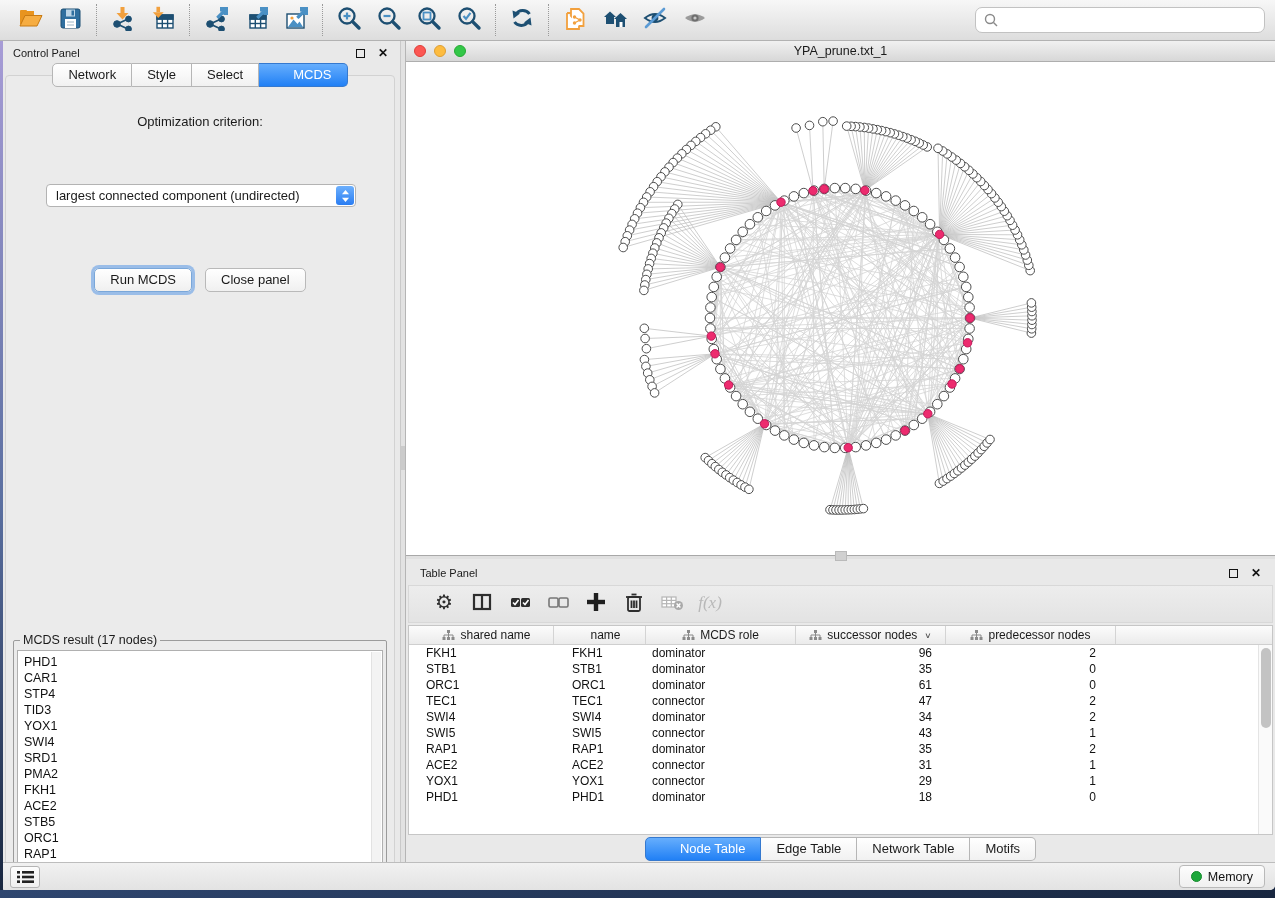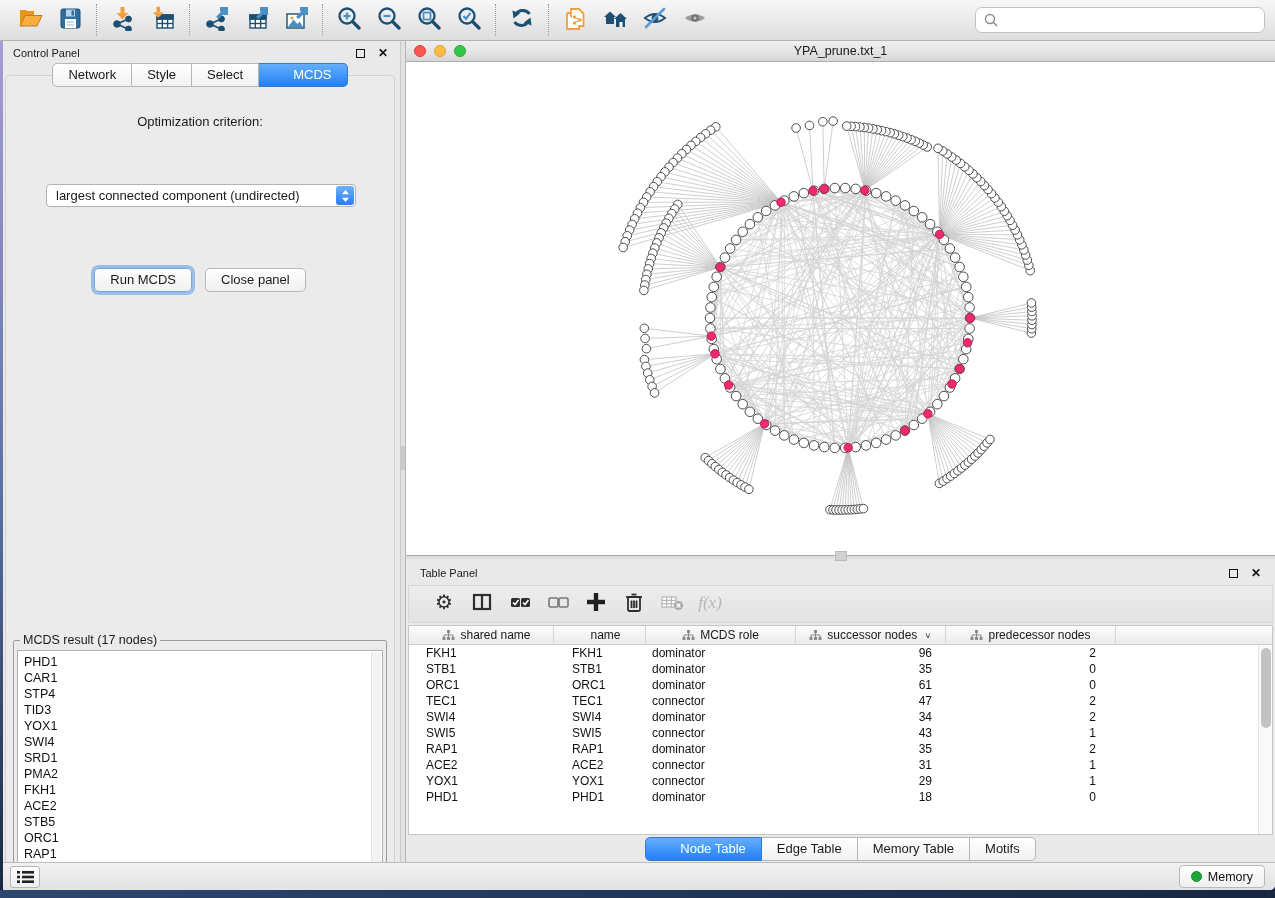--- a/index.html
+++ b/index.html
@@ -1371,21 +1371,21 @@
               </div>
             </div>
           <div class="vscroll">
             <div class="thumb"></div>
           </div>
         </div>
         <div class="tp-tabs">
           <div class="seg" id="tp-tabs">
               <span class="tab active">Node Table</span>
               <span class="tab">Edge Table</span>
-              <span class="tab">Memory Table</span>
+              <span class="tab">Network Table</span>
               <span class="tab">Motifs</span>
             </div>
         </div>
       </div>
     </div>
   </div>
 
   <div class="status-bar">
     <div class="sb-left-btn">
       <svg width="17" height="14" viewBox="0 0 17 14">

